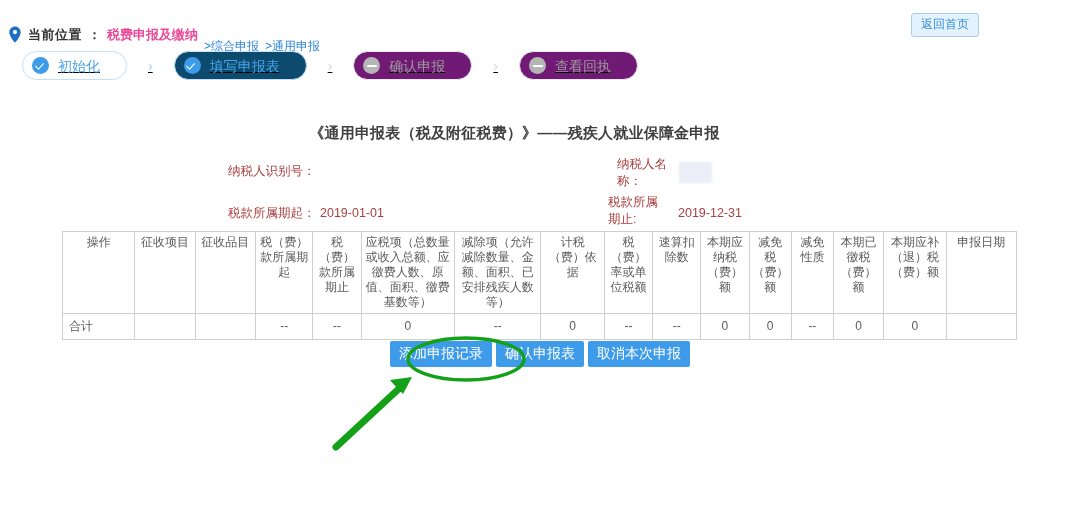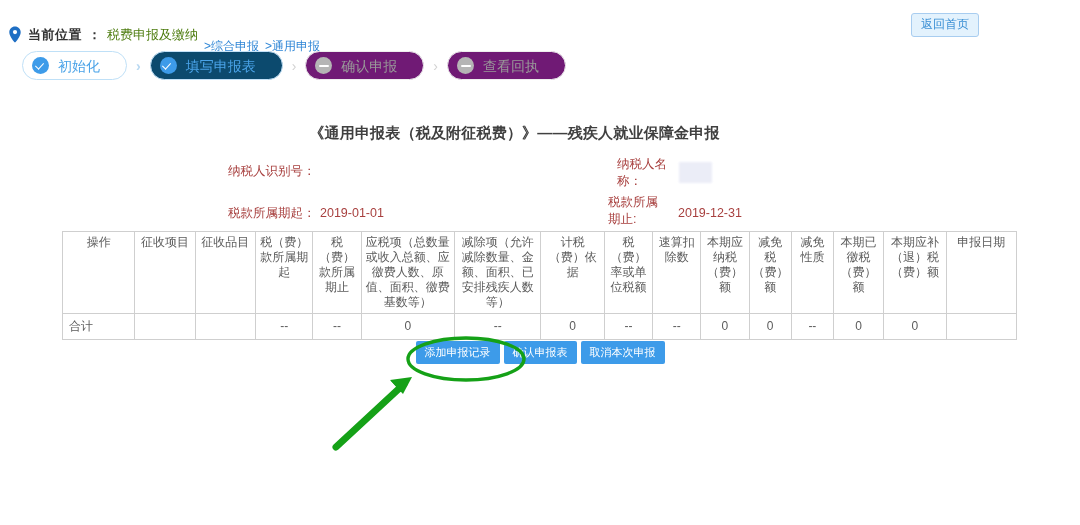--- a/index.html
+++ b/index.html
@@ -15,35 +15,35 @@
   
   .breadcrumb {
     position: absolute; left: 8px; top: 14px;
     display: flex; align-items: center; gap: 6px;
     font-size: 13px; white-space: nowrap;
   }
   .pin-icon { width: 14px; height: 17px; display:inline-block; position:relative; flex:0 0 auto; }
   .pin-icon svg { display:block; }
   .bc-label { color:#333; font-weight:bold; letter-spacing:0.5px; }
   .bc-sep { color:#333; font-weight:bold; }
-  .bc-root { color:#4d7c0f; font-weight:normal; }
+  .bc-root { color:#ec4899; font-weight:bold; }
   .bc-link { color:#2f86d6; font-size:12px;margin-top:24px; }
 
   
   .btn-home {
     position:absolute; right:10px; top:13px;
     background:#e3f2fd; border:1px solid #a8cdf0; border-radius:3px;
     color:#3a8fd4; font-size:12px; padding:4px 9px 5px; cursor:pointer;
     font-family:inherit; line-height:1.1;
   }
 
   
   .steps {
     position:absolute; left:22px; top:51px;
-    display:flex; align-items:center; gap:0px;
+    display:flex; align-items:center; gap:12px;text-decoration:underline;
   }
   .step {
     display:flex; align-items:center; gap:9px;
     border-radius:15px; height:29px; padding:0 26px 0 9px;
     font-size:14px; white-space:nowrap;
   }
   .step.done      { background:#ffffff; border:1px solid #bfe0f7; color:#4aa3e8; }
   .step.current   { background:#0c4a6e; border:1px solid #c4e2f9; color:#4aa3e8; }
   .step.todo      { background:#701a75; border:1px solid #eeeeee; color:#999999; }
   .step-icon { width:17px; height:17px; border-radius:50%; flex:0 0 auto; position:relative; }
@@ -100,21 +100,21 @@
     vertical-align:top; font-weight:normal; line-height:15px;
   }
   table.decl thead th { height:82px; text-align:center; }
   table.decl tbody td { height:26px; text-align:center; vertical-align:middle; font-size:12px; }
   table.decl tbody td.first { text-align:left; padding-left:6px; }
 
   
   .btn-row { position:absolute; left:0; top:341px; width:1080px; text-align:center; }
   .abtn {
     display:inline-block; background:#3d9be9; color:#ffffff;
-    font-size:11px; border:none; border-radius:2px;
+    font-size:14px; border:none; border-radius:2px;
     padding:5px 9px 6px; margin:0 2px; cursor:pointer;
     font-family:inherit; line-height:1.1;
   }
   .annot { position:absolute; left:0; top:0; width:1080px; height:525px; pointer-events:none; }
 </style>
 </head>
 <body>
 
 <div class="page">
 

